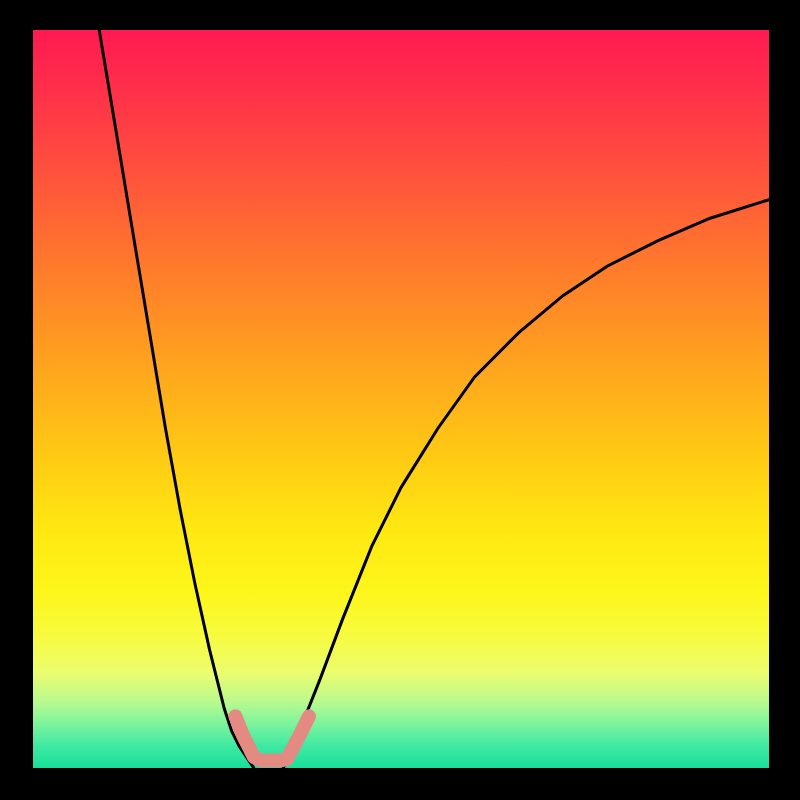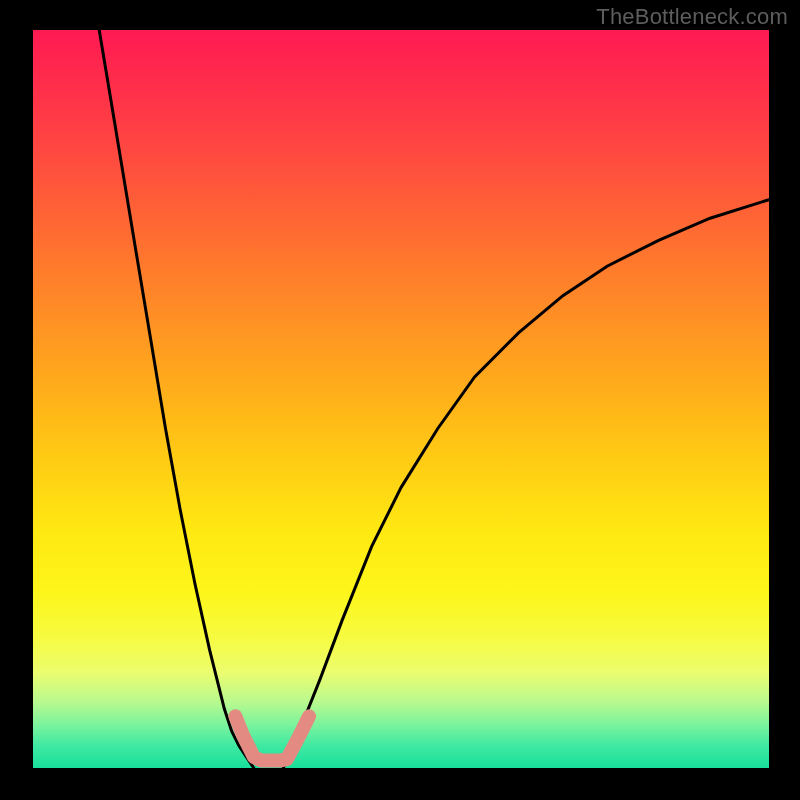--- a/index.html
+++ b/index.html
@@ -58,21 +58,20 @@
     top: 0;
     width: 736px;
     height: 738px;
   }
 </style>
 </head>
 <body>
 
 <div class="frame">
 
-  <div class="watermark">TheBottleneck.com</div>
 
   <div class="plot">
     <svg class="curves" viewBox="0 0 736 738" preserveAspectRatio="none">
       <path d="M66.2 0.0 L73.6 44.3 L88.3 132.8 L103.0 221.4 L117.8 310.0 L132.5 398.5 L147.2 479.7 L161.9 553.5 L176.6 619.9 L191.4 679.0 L198.7 701.1 L206.1 715.9 L213.4 726.9 L220.8 738.0 " id="path-left" fill="none" stroke="#000" stroke-width="3" stroke-linecap="round"></path>
       <path d="M250.2 738.0 L257.6 723.2 L265.0 708.5 L272.3 686.3 L287.0 649.4 L309.1 590.4 L338.6 516.6 L368.0 457.6 L404.8 398.5 L441.6 346.9 L485.8 302.6 L529.9 265.7 L574.1 236.2 L625.6 210.3 L677.1 188.2 L736.0 169.7 " id="path-right" fill="none" stroke="#000" stroke-width="3" stroke-linecap="round"></path>
       <path d="M202.4 686.3 L209.8 704.8 L220.8 726.9 L228.2 730.6 L235.5 730.6 L246.6 730.6 L253.9 729.1 L265.0 708.5 L276.0 686.3 " id="path-valley" fill="none" stroke="#e38b82" stroke-width="14" stroke-linecap="round" stroke-linejoin="round"></path>
     </svg>
   </div>
 
 </div>

